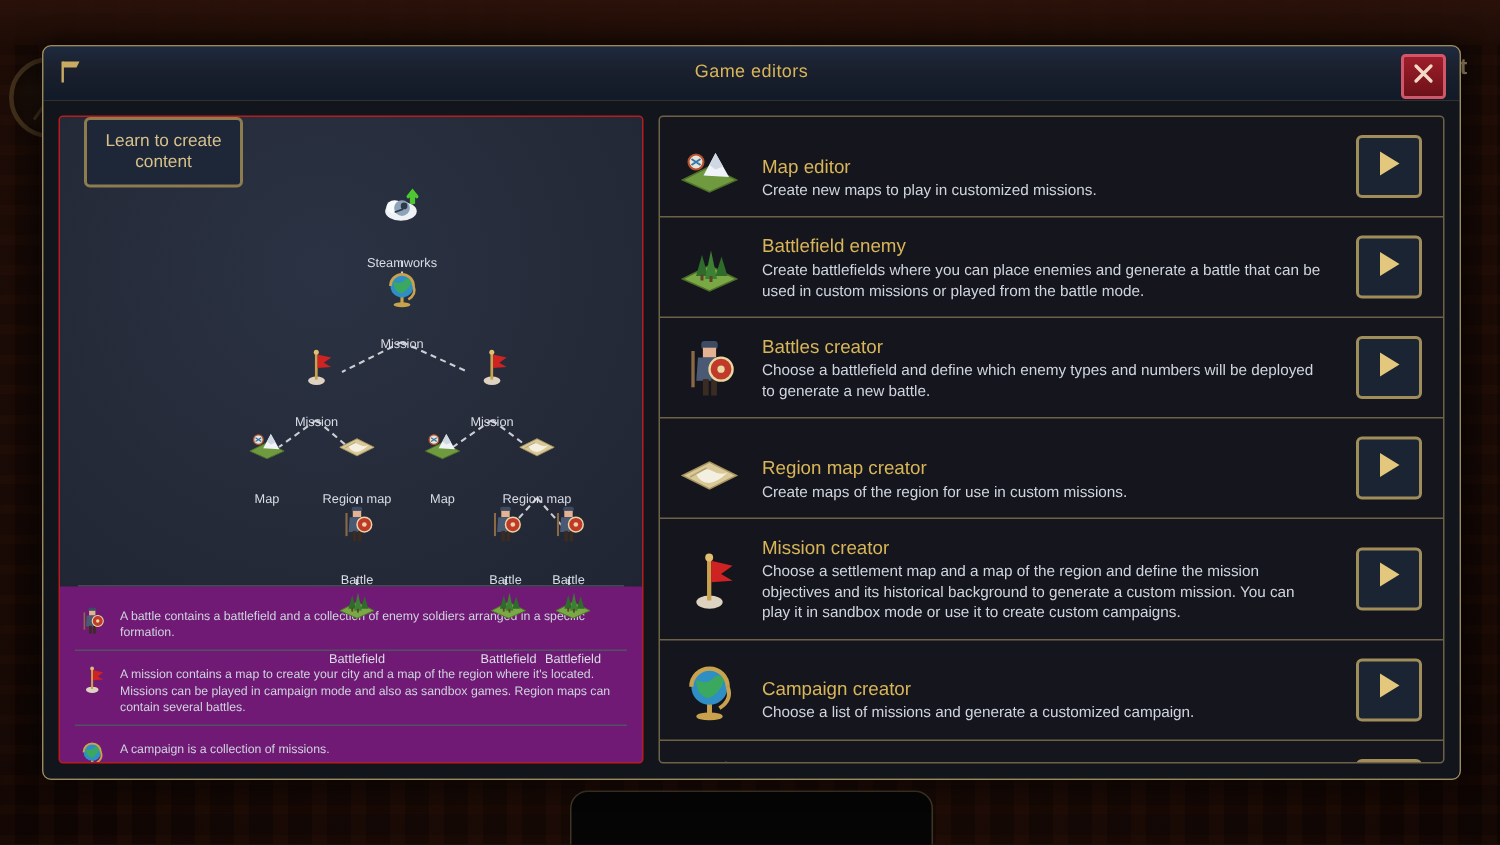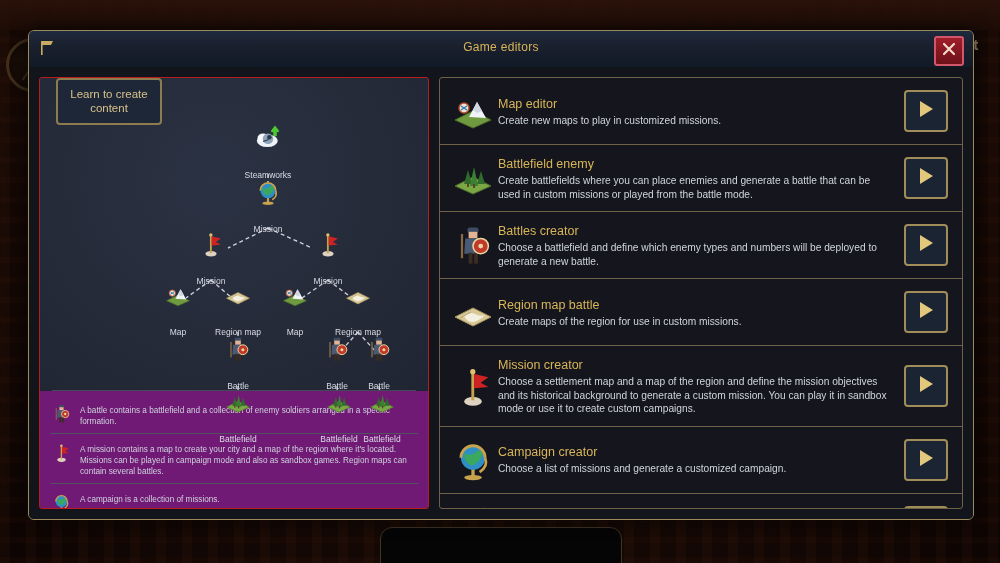--- a/index.html
+++ b/index.html
@@ -69,21 +69,21 @@
   #legend{flex:1;padding:4px 10px 0 10px;box-sizing:border-box;}
   .legend-row{display:flex;align-items:flex-start;gap:8px;padding:7px 0 6px 0;
     border-bottom:1px solid #4e5263;}
   .legend-row:last-child{border-bottom:none;}
   .legend-ico{flex:0 0 22px;height:24px;display:flex;align-items:center;justify-content:center;}
   .legend-txt{color:#ced3dd;font-size:8.2px;line-height:11px;padding-top:3px;}
 
   
   #right-panel{flex:1;border:1px solid #6d6246;border-radius:3px;background:#15161d;
     overflow:hidden;display:flex;flex-direction:column;}
-  .entry{display:flex;align-items:center;padding:10px 8px 10px 10px;gap:2px;
+  .entry{display:flex;align-items:flex-end;padding:10px 8px 10px 10px;gap:12px;
     border-bottom:1px solid #6d6246;cursor:pointer;position:relative;flex:1;}
   .entry:last-child{border-bottom:none;}
   .entry-ico{flex:0 0 46px;height:46px;display:flex;align-items:center;justify-content:center;
     align-self:center;}
   .entry-text{flex:1;padding-top:2px;padding-right:8px;}
   .entry-title{color:#d8b558;font-size:12.5px;margin-bottom:3px;}
   .entry-desc{color:#cfd4de;font-size:10.2px;line-height:13.5px;}
   .go-btn{flex:0 0 40px;height:38px;align-self:center;background:#1b2433;
     border:2px solid #a08d5a;border-radius:4px;display:flex;align-items:center;
     justify-content:center;cursor:pointer;margin-right:6px;}
@@ -451,21 +451,21 @@
         <div class="entry">
           <div class="entry-ico">
             <svg width="44" height="44" viewBox="0 0 44 40">
               <path d="M4 25 L22 16 L40 25 L22 34 z" fill="#d9c998"></path>
               <path d="M4 25 L22 16 L40 25 L22 34 z" fill="none" stroke="#a8955f" stroke-width="1"></path>
               <path d="M13 24 q6 -5 11 -2 q5 3 10 1 q-6 6 -12 7 q-6 0 -9 -6z" fill="#f3efe1"></path>
               <path d="M9 26 L20 20" stroke="#b3a470" stroke-width="1"></path>
             </svg>
           </div>
           <div class="entry-text">
-            <div class="entry-title">Region map battle</div>
+            <div class="entry-title">Region map creator</div>
             <div class="entry-desc">Create maps of the region for use in custom missions.</div>
           </div>
           <div class="go-btn">
             <span><svg width="18" height="20" viewBox="0 0 18 20">
                 <path d="M3 2 L16 10 L3 18 z" fill="#e3c77c"></path>
               </svg></span>
           </div>
         </div>
         <div class="entry">
           <div class="entry-ico">

